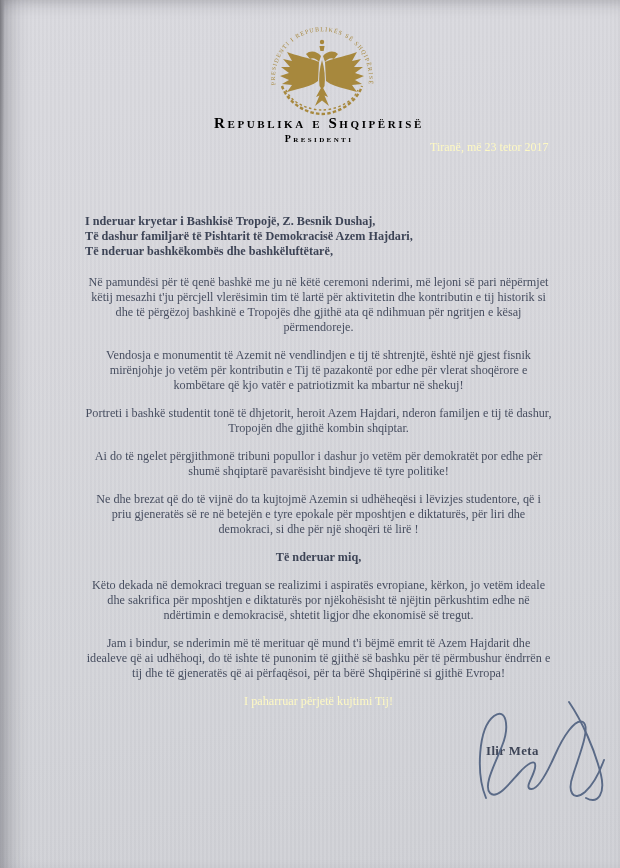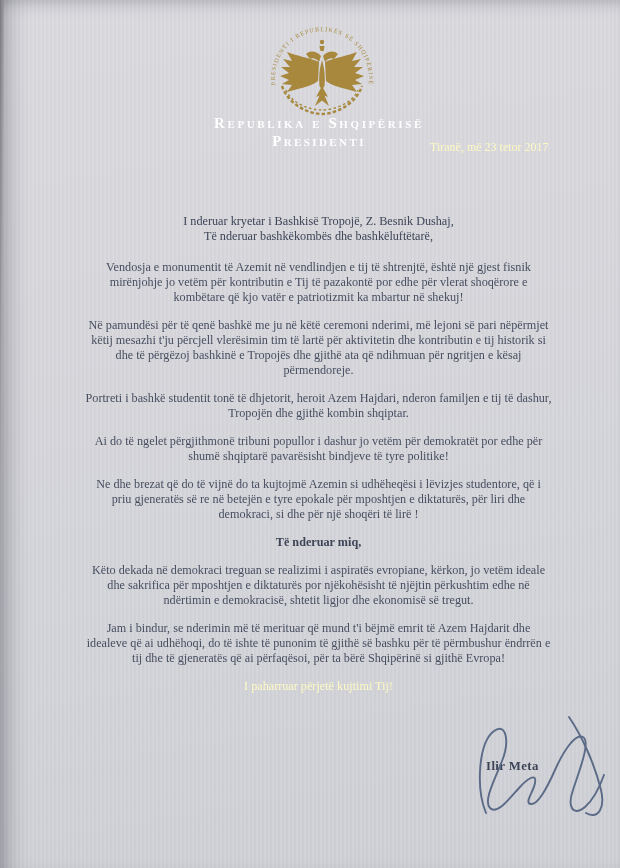--- a/index.html
+++ b/index.html
@@ -15,35 +15,35 @@
       repeating-linear-gradient(90deg, rgba(255,255,255,.04) 0 2px, rgba(120,120,130,.04) 2px 4px),
       linear-gradient(170deg,#dadadf 0%,#d7d7dc 35%,#d3d4d9 70%,#cfd0d5 100%);
     box-shadow: inset 22px 0 26px -20px rgba(20,20,30,.45), inset 0 14px 18px -14px rgba(20,20,30,.25);
   }
   .photo-edge-left{
     position:absolute;top:-4px;left:-3px;width:8px;height:880px;
     background:linear-gradient(90deg,#55555b,#8a8a90 60%,rgba(138,138,144,0));
     transform:rotate(.5deg);transform-origin:top left;
   }
   .seal{position:absolute;left:259px;top:18px;width:126px;height:114px;}
-  .letterhead{position:absolute;top:115px;left:0;width:620px;text-align:center;padding-left:18px;box-sizing:border-box;color:#ffffff;}
+  .letterhead{position:absolute;top:115px;left:0;width:620px;text-align:center;padding-left:18px;box-sizing:border-box;color:#000000;}
   .lh1{font-variant:small-caps;font-size:15px;letter-spacing:2.6px;font-weight:600;}
-  .lh2{font-variant:small-caps;font-size:15px;letter-spacing:2.4px;font-weight:600;margin-top:1px;}
+  .lh2{font-variant:small-caps;font-size:10px;letter-spacing:2.4px;font-weight:600;margin-top:1px;}
   .dateline{position:absolute;left:430px;top:140px;font-size:12px;color:#fef9c3;}
   .body-text{
     position:absolute;left:85px;top:214px;width:467px;
     font-size:12.2px;line-height:15px;color:#474e60;
     text-align:justify;
   }
   .body-text p{margin:0 0 13px 0;text-align:center;}
-  .salutation{font-weight:normal;color:#3d4456;margin:0 0 16px 0;text-align:center;}
+  .salutation{font-weight:bold;color:#3d4456;margin:0 0 16px 0;text-align:left;}
   .salutation div{margin:0;}
   .interlude{font-weight:bold;color:#3d4456;text-align:left;}
   .closing{font-weight:normal;color:#fef9c3;text-align:left;margin-top:1px;}
-  .signature-block{position:absolute;left:452px;top:711px;width:165px;height:120px;}
+  .signature-block{position:absolute;left:452px;top:696px;width:165px;height:120px;}
   .signer-name{
     position:absolute;left:34px;top:48px;
     font-weight:bold;font-size:12.8px;color:#3d4456;letter-spacing:.4px;white-space:nowrap;
   }
   .signature-svg{position:absolute;left:0;top:0;}
   .arc-text{fill:#a7883d;font-size:6px;letter-spacing:1.1px;font-family:"Liberation Serif",serif;}
 </style>
 </head>
 <body>
 
@@ -83,24 +83,25 @@
   <div class="letterhead">
     <div class="lh1">Republika e Shqipërisë</div>
     <div class="lh2">Presidenti</div>
   </div>
 
   <div class="dateline">Tiranë, më 23 tetor 2017</div>
 
   <div class="body-text">
     <div class="salutation">
       <div>I nderuar kryetar i Bashkisë Tropojë, Z. Besnik Dushaj,</div>
+      <div>Të dashur familjarë të Pishtarit të Demokracisë Azem Hajdari,</div>
       <div>Të nderuar bashkëkombës dhe bashkëluftëtarë,</div>
     </div>
+    <p>Në pamundësi për të qenë bashkë me ju në këtë ceremoni nderimi, më lejoni së pari nëpërmjet këtij mesazhi t'ju përcjell vlerësimin tim të lartë për aktivitetin dhe kontributin e tij historik si dhe të përgëzoj bashkinë e Tropojës dhe gjithë ata që ndihmuan për ngritjen e kësaj përmendoreje.</p>
     <p>Vendosja e monumentit të Azemit në vendlindjen e tij të shtrenjtë, është një gjest fisnik mirënjohje jo vetëm për kontributin e Tij të pazakontë por edhe për vlerat shoqërore e kombëtare që kjo vatër e patriotizmit ka mbartur në shekuj!</p>
-    <p>Në pamundësi për të qenë bashkë me ju në këtë ceremoni nderimi, më lejoni së pari nëpërmjet këtij mesazhi t'ju përcjell vlerësimin tim të lartë për aktivitetin dhe kontributin e tij historik si dhe të përgëzoj bashkinë e Tropojës dhe gjithë ata që ndihmuan për ngritjen e kësaj përmendoreje.</p>
     <p>Portreti i bashkë studentit tonë të dhjetorit, heroit Azem Hajdari, nderon familjen e tij të dashur, Tropojën dhe gjithë kombin shqiptar.</p>
     <p>Ai do të ngelet përgjithmonë tribuni popullor i dashur jo vetëm për demokratët por edhe për shumë shqiptarë pavarësisht bindjeve të tyre politike!</p>
     <p>Ne dhe brezat që do të vijnë do ta kujtojmë Azemin si udhëheqësi i lëvizjes studentore, që i priu gjeneratës së re në betejën e tyre epokale për mposhtjen e diktaturës, për liri dhe demokraci, si dhe për një shoqëri të lirë !</p>
     <p class="interlude">Të nderuar miq,</p>
     <p>Këto dekada në demokraci treguan se realizimi i aspiratës evropiane, kërkon, jo vetëm ideale dhe sakrifica për mposhtjen e diktaturës por njëkohësisht të njëjtin përkushtim edhe në ndërtimin e demokracisë, shtetit ligjor dhe ekonomisë së tregut.</p>
     <p>Jam i bindur, se nderimin më të merituar që mund t'i bëjmë emrit të Azem Hajdarit dhe idealeve që ai udhëhoqi, do të ishte të punonim të gjithë së bashku për të përmbushur ëndrrën e tij dhe të gjeneratës që ai përfaqësoi, për ta bërë Shqipërinë si gjithë Evropa!</p>
     <p class="closing">I paharruar përjetë kujtimi Tij!</p>
   </div>
 
   <div class="signature-block">

